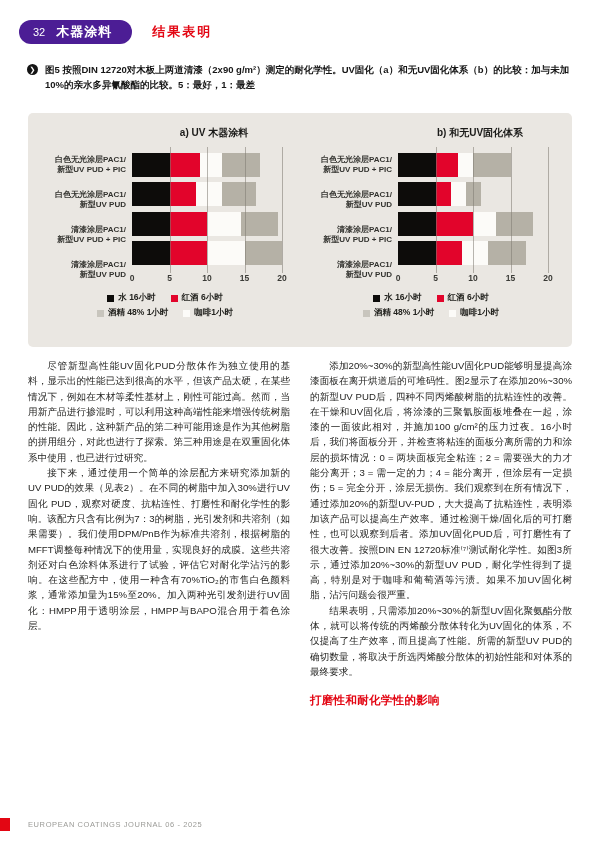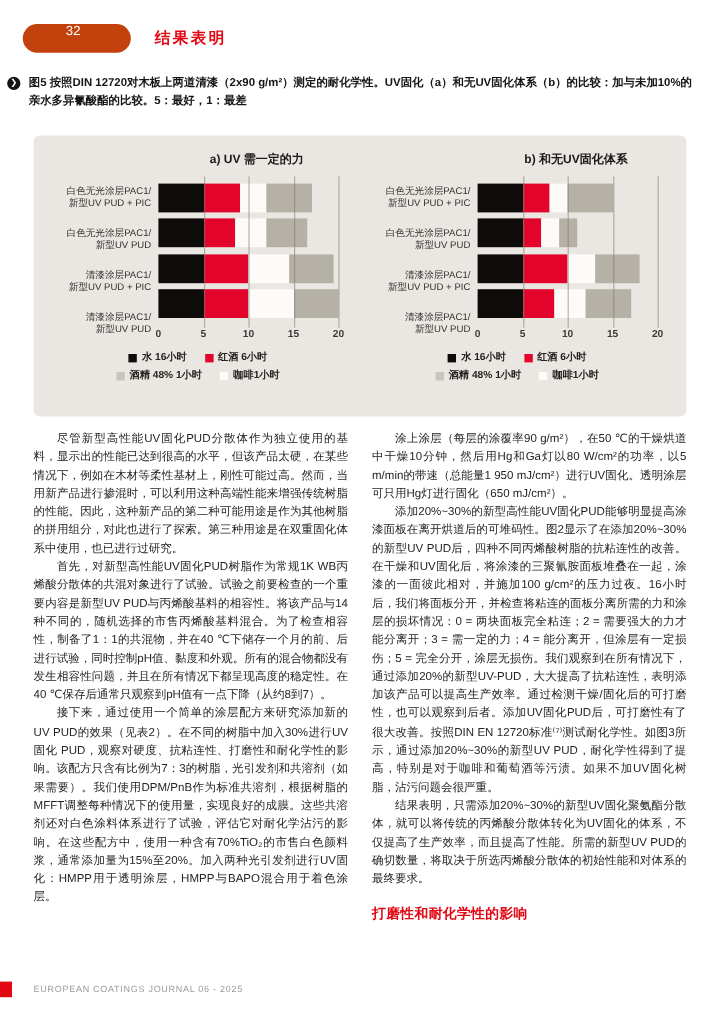--- a/index.html
+++ b/index.html
@@ -1,41 +1,41 @@
 <!DOCTYPE html>
 <html><head>
 <meta charset="utf-8">
 <style>
   html,body{margin:0;padding:0;background:#ffffff;}
   .page{position:relative;width:600px;height:849px;background:#ffffff;overflow:hidden;
         font-family:"Liberation Sans","DejaVu Sans",sans-serif;}
 
   
   .header{position:absolute;top:20px;left:19px;display:flex;align-items:center;gap:20px;}
-  .pill{background:#c2410c;color:#fff;height:24px;border-radius:12px;display:flex;align-items:center;
-        padding:0 20px 0 14px;gap:11px;flex-direction:column;}
+  .pill{background:#4c1d95;color:#fff;height:24px;border-radius:12px;display:flex;align-items:center;
+        padding:0 20px 0 14px;gap:11px;}
   .pill .num{font-size:11px;}
   .pill .sec{font-size:13px;font-weight:bold;letter-spacing:1px;}
   .atype{color:#e30613;font-size:13px;font-weight:bold;letter-spacing:2px;}
 
   
-  .caption{position:absolute;top:62px;left:6px;right:22px;display:flex;gap:7px;}
+  .caption{position:absolute;top:62px;left:27px;right:22px;display:flex;gap:7px;}
   .cap-icon{flex:none;width:11px;height:11px;border-radius:50%;background:#141414;color:#fff;
             font-size:7px;line-height:11px;text-align:center;margin-top:2px;}
   .caption p{margin:0;font-size:9.5px;line-height:15px;font-weight:600;color:#161616;text-align:left;}
 
   
   .panel{position:absolute;top:113px;left:28px;width:544px;height:234px;background:#eae7e2;
          border-radius:5px;display:flex;padding:10px 8px 0 4px;box-sizing:border-box;}
   .chart{width:50%;box-sizing:border-box;}
   .c-title{font-size:10px;font-weight:bold;color:#1a1a18;text-align:center;padding-left:98px;margin:3px 0 7px;}
   .c-grid{display:flex;}
   .c-labels{width:100px;flex:none;}
   .c-lab{height:35px;display:flex;flex-direction:column;justify-content:center;text-align:right;
-         font-size:8px;font-weight:normal;color:#33332f;line-height:10px;padding-right:6px;box-sizing:border-box;}
+         font-size:8px;font-weight:bold;color:#33332f;line-height:10px;padding-right:6px;box-sizing:border-box;}
   .c-plot{flex:1;position:relative;margin-right:16px;}
   .gridline{position:absolute;top:0;bottom:14px;width:1px;background:rgba(125,122,113,.55);z-index:3;}
   .c-track{position:relative;height:24px;margin:5.5px 0;z-index:1;}
   .seg{position:absolute;top:0;height:100%;}
   .c-axis{position:relative;height:14px;font-size:8.5px;font-weight:600;color:#3a3a36;}
   .tick{position:absolute;top:2px;transform:translateX(-50%);}
   .c-legend{margin-top:5px;display:flex;flex-direction:column;align-items:center;gap:3px;
             font-size:8.5px;font-weight:600;color:#23231f;}
   .l-row{display:flex;gap:15px;}
   .l-item{display:flex;align-items:center;gap:4px;white-space:nowrap;}
@@ -64,21 +64,21 @@
     <span class="atype">结果表明</span>
   </div>
 
   <div class="caption">
     <span class="cap-icon">❯</span>
     <p>图5 按照DIN 12720对木板上两道清漆（2x90 g/m²）测定的耐化学性。UV固化（a）和无UV固化体系（b）的比较：加与未加10%的亲水多异氰酸酯的比较。5：最好，1：最差</p>
   </div>
 
   <div class="panel">
     <div class="chart" id="chart-a">
-        <div class="c-title">a) UV 需一定的力</div>
+        <div class="c-title">a) UV 木器涂料</div>
         <div class="c-grid">
           <div class="c-labels">
             <div class="c-lab">
               <span>白色无光涂层PAC1/</span>
               <span>新型UV PUD + PIC</span>
             </div>
             <div class="c-lab">
               <span>白色无光涂层PAC1/</span>
               <span>新型UV PUD</span>
             </div>
@@ -232,25 +232,23 @@
               <span>咖啡1小时</span>
             </span>
           </div>
         </div>
       </div>
   </div>
 
   <div class="columns">
     <div class="col" id="col-left">
         <p class="body-p">尽管新型高性能UV固化PUD分散体作为独立使用的基料，显示出的性能已达到很高的水平，但该产品太硬，在某些情况下，例如在木材等柔性基材上，刚性可能过高。然而，当用新产品进行掺混时，可以利用这种高端性能来增强传统树脂的性能。因此，这种新产品的第二种可能用途是作为其他树脂的拼用组分，对此也进行了探索。第三种用途是在双重固化体系中使用，也已进行过研究。</p>
-        <p class="body-p">首先，对新型高性能UV固化PUD树脂作为常规1K WB丙烯酸分散体的共混对象进行了试验。试验之前要检查的一个重要内容是新型UV PUD与丙烯酸基料的相容性。将该产品与14种不同的，随机选择的市售丙烯酸基料混合。为了检查相容性，制备了1：1的共混物，并在40 ℃下储存一个月的前、后进行试验，同时控制pH值、黏度和外观。所有的混合物都没有发生相容性问题，并且在所有情况下都呈现高度的稳定性。在40 ℃保存后通常只观察到pH值有一点下降（从约8到7）。</p>
         <p class="body-p">接下来，通过使用一个简单的涂层配方来研究添加新的UV PUD的效果（见表2）。在不同的树脂中加入30%进行UV固化 PUD，观察对硬度、抗粘连性、打磨性和耐化学性的影响。该配方只含有比例为7：3的树脂，光引发剂和共溶剂（如果需要）。我们使用DPM/PnB作为标准共溶剂，根据树脂的MFFT调整每种情况下的使用量，实现良好的成膜。这些共溶剂还对白色涂料体系进行了试验，评估它对耐化学沾污的影响。在这些配方中，使用一种含有70%TiO₂的市售白色颜料浆，通常添加量为15%至20%。加入两种光引发剂进行UV固化：HMPP用于透明涂层，HMPP与BAPO混合用于着色涂层。</p>
       </div>
     <div class="col" id="col-right">
-        <p class="body-p">涂上涂层（每层的涂覆率90 g/m²），在50 ℃的干燥烘道中干燥10分钟，然后用Hg和Ga灯以80 W/cm²的功率，以5 m/min的带速（总能量1 950 mJ/cm²）进行UV固化。透明涂层可只用Hg灯进行固化（650 mJ/cm²）。</p>
         <p class="body-p">添加20%~30%的新型高性能UV固化PUD能够明显提高涂漆面板在离开烘道后的可堆码性。图2显示了在添加20%~30%的新型UV PUD后，四种不同丙烯酸树脂的抗粘连性的改善。在干燥和UV固化后，将涂漆的三聚氰胺面板堆叠在一起，涂漆的一面彼此相对，并施加100 g/cm²的压力过夜。16小时后，我们将面板分开，并检查将粘连的面板分离所需的力和涂层的损坏情况：0 = 两块面板完全粘连；2 = 需要强大的力才能分离开；3 = 需一定的力；4 = 能分离开，但涂层有一定损伤；5 = 完全分开，涂层无损伤。我们观察到在所有情况下，通过添加20%的新型UV-PUD，大大提高了抗粘连性，表明添加该产品可以提高生产效率。通过检测干燥/固化后的可打磨性，也可以观察到后者。添加UV固化PUD后，可打磨性有了很大改善。按照DIN EN 12720标准⁽⁷⁾测试耐化学性。如图3所示，通过添加20%~30%的新型UV PUD，耐化学性得到了提高，特别是对于咖啡和葡萄酒等污渍。如果不加UV固化树脂，沾污问题会很严重。</p>
         <p class="body-p">结果表明，只需添加20%~30%的新型UV固化聚氨酯分散体，就可以将传统的丙烯酸分散体转化为UV固化的体系，不仅提高了生产效率，而且提高了性能。所需的新型UV PUD的确切数量，将取决于所选丙烯酸分散体的初始性能和对体系的最终要求。</p>
         <h3 class="red-head">打磨性和耐化学性的影响</h3>
       </div>
   </div>
 
   <span class="foot-red"></span>
   <span class="foot-text">EUROPEAN COATINGS JOURNAL 06 - 2025</span>
 
 </div>

